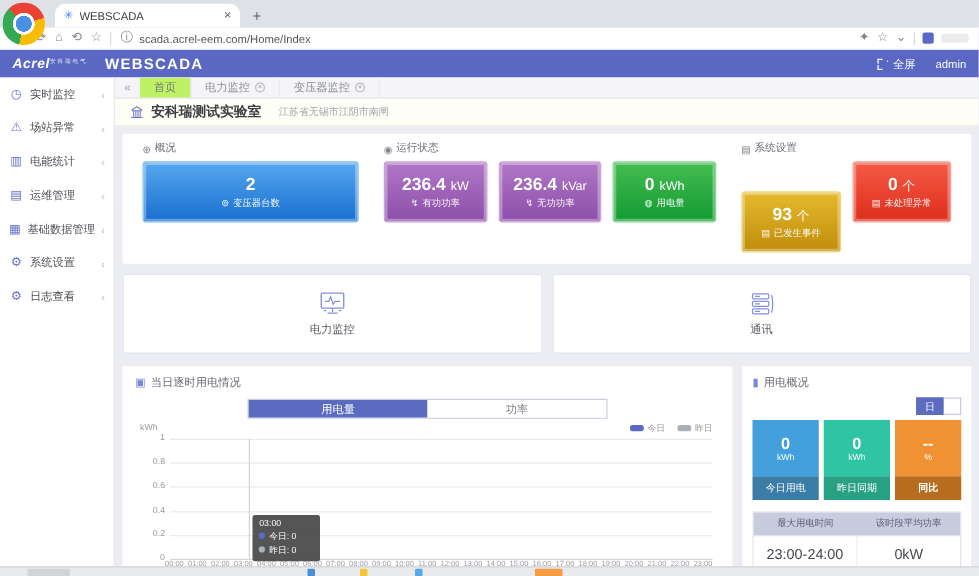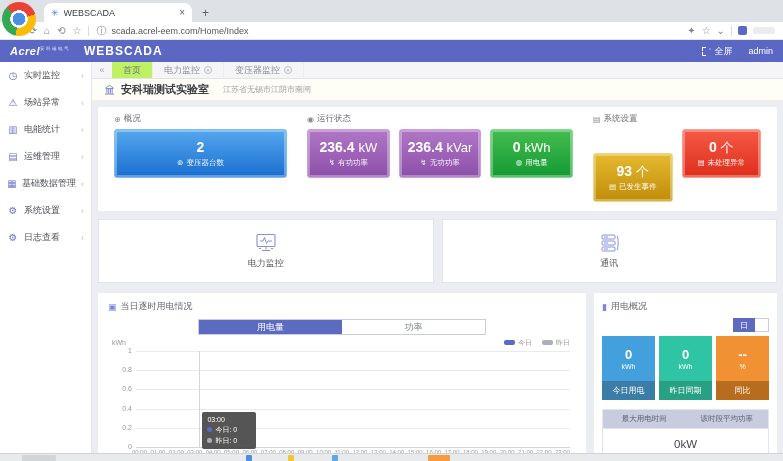--- a/index.html
+++ b/index.html
@@ -61,21 +61,21 @@
   
   .statscard { background:#fff; border-radius:2px; padding:6px 16px 9px; display:flex; gap:20px; }
   .sgroup { display:flex; flex-direction:column; }
   .g1{flex:173 0 0;} .g2{flex:266 0 0;} .g3{flex:168 0 0;}
   .gtitle { font-size:8.5px; color:#6d7077; display:flex; align-items:center; gap:3px; }
   .gtitle .gi { font-size:8px; color:#82868e; }
   .cards { display:flex; gap:9px; margin-top:4px; }
   .stat { flex:1; height:49px; border-radius:3px; display:flex; flex-direction:column; align-items:center; justify-content:center; color:#fff;
           box-shadow:inset 0 0 0 2px rgba(255,255,255,.32); }
   .stat .val { font-size:14px; font-weight:bold; line-height:1.15; }
-  .stat .val .unit { font-size:13px; font-weight:normal; }
+  .stat .val .unit { font-size:10px; font-weight:normal; }
   .stat .lbl { font-size:7.5px; color:rgba(255,255,255,.95); margin-top:2px; display:flex; gap:3px; align-items:center; }
   .c-blue   { background:linear-gradient(180deg,#55a7ee,#1a6fd0); border:1px solid #7fbcf0; }
   .c-purple { background:linear-gradient(180deg,#b077c6,#8c4fa9); border:1px solid #cc9fdb; }
   .c-green  { background:linear-gradient(180deg,#44bc50,#149a33); border:1px solid #86d694; }
   .c-gold   { background:linear-gradient(180deg,#e5b92e,#c08d0a); border:1px solid #eed77e;margin-top:24px; }
   .c-red    { background:linear-gradient(180deg,#f55a45,#de2e1c); border:1px solid #f69e92; }
 
   
   .navrow { display:flex; gap:8px; margin-top:8px; }
   .navpanel { flex:1; height:64px; background:#fff; border:1px solid #e0e4ef; display:flex; flex-direction:column; align-items:center; justify-content:center; gap:4px; cursor:pointer; }
@@ -107,21 +107,21 @@
   .daybtn { width:22px; height:14px; background:#5c6bc0; color:#fff; font-size:8px; text-align:center; line-height:14px; border:1px solid #5c6bc0; }
   .daybtn2 { width:14px; height:14px; background:#fff; border:1px solid #c9cede; border-left:none; }
   .tiles { display:flex; gap:4px; margin-top:4px; }
   .tile { flex:1; display:flex; flex-direction:column; min-width:0; }
   .tiletop { height:45px; display:flex; flex-direction:column; align-items:center; justify-content:center; color:#fff; }
   .tiletop .tv { font-size:13px; font-weight:bold; line-height:1.2; }
   .tiletop .tu { font-size:7px; }
   .tilefoot { height:19px; display:flex; align-items:center; justify-content:center; color:#fff; font-size:8px; white-space:nowrap; }
   .t-blue .tiletop{background:#43a0dc;} .t-blue .tilefoot{background:#3a7da7;}
   .t-teal .tiletop{background:#2fc4a4;} .t-teal .tilefoot{background:#27a084;}
-  .t-orange .tiletop{background:#f09234;} .t-orange .tilefoot{background:#b76d1d;}
+  .t-orange .tiletop{background:#f09234;} .t-orange .tilefoot{background:#b76d1d;font-weight:bold;}
   .usagetable { margin-top:9px; border:1px solid #e2e4ee; }
   .uthead { display:flex; background:#c9ccde; }
   .uthead .hc { flex:1; font-size:7.5px; color:#5c6078; text-align:center; padding:4px 6px; white-space:nowrap; overflow:hidden; }
   .utrow { display:flex; background:#fff; border-top:1px solid #e2e4ee; }
   .utrow .vc { flex:1; font-size:11.5px; color:#46494f; text-align:center; padding:9px 2px; white-space:nowrap; border-right:1px solid #eef0f6; }
   .utrow .vc:last-child { border-right:none; }
 
   
   .taskbar { position:absolute; left:0; right:0; bottom:0; height:8px; background:#e9eaec; border-top:1px solid #d2d3d6; z-index:6; display:flex; align-items:center; }
   .tk { width:6px; height:6px; border-radius:1px; position:absolute; top:1px; }
@@ -424,20 +424,21 @@
               </div>
             <div class="tilefoot">同比</div>
           </div>
         </div>
         <div class="usagetable">
           <div class="uthead">
             <div class="hc">最大用电时间</div>
             <div class="hc">该时段平均功率</div>
           </div>
           <div class="utrow">
+            <div class="vc">23:00-24:00</div>
             <div class="vc">0kW</div>
           </div>
         </div>
       </div>
 
     </div>
   </div>
 </div>
 
 <div class="taskbar">

